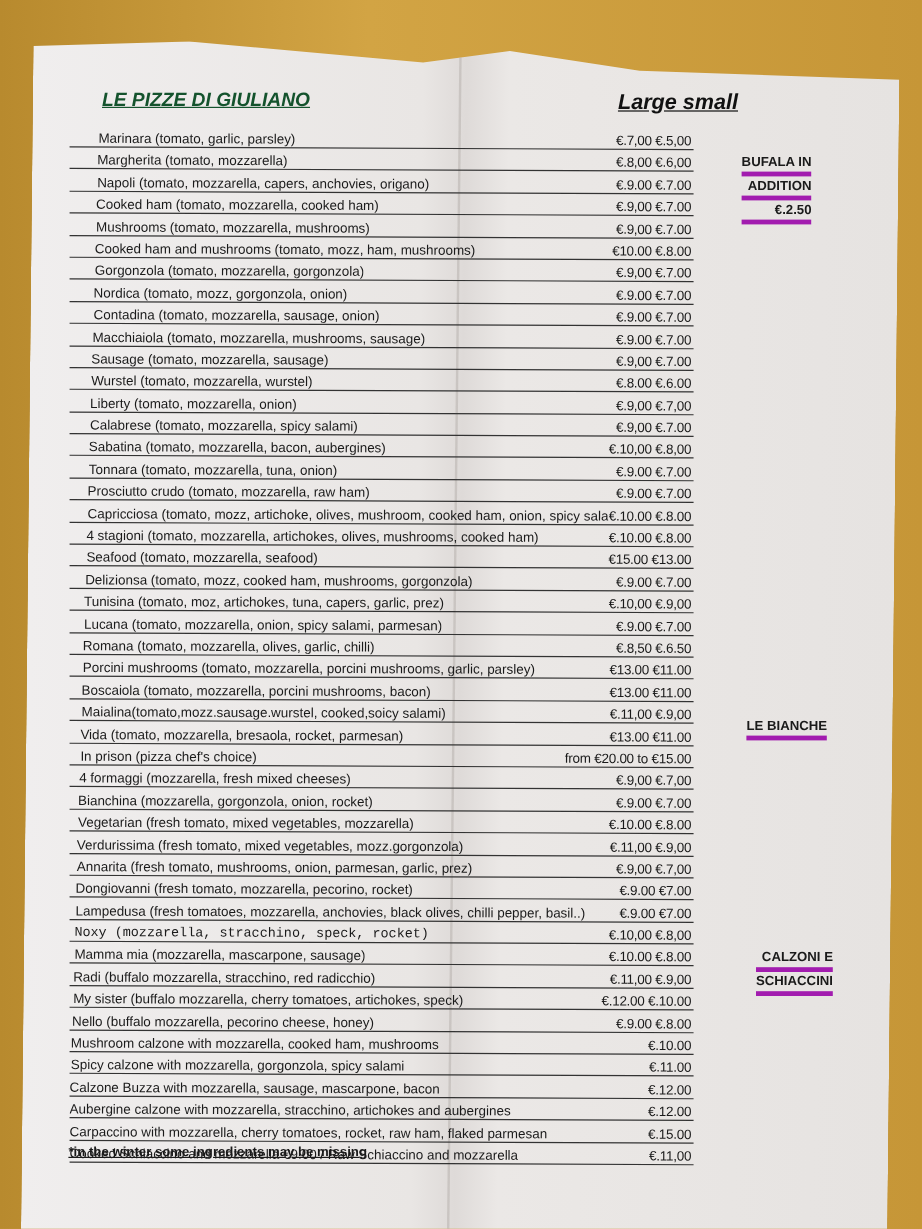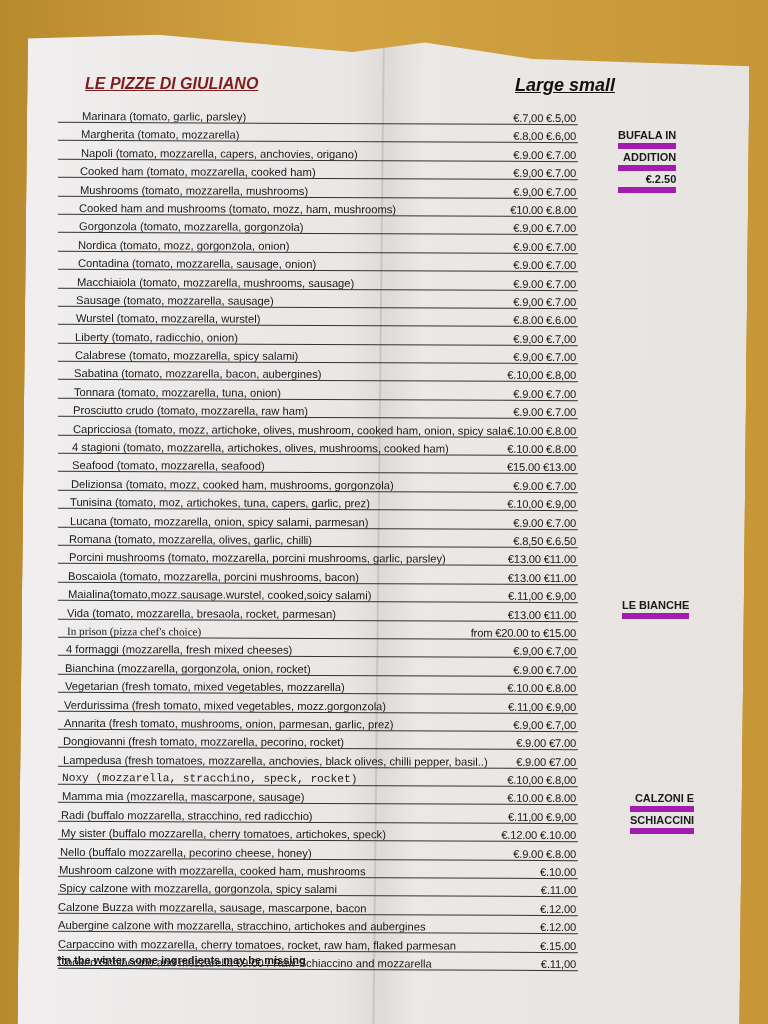--- a/index.html
+++ b/index.html
@@ -22,21 +22,21 @@
     }
     .fold {
       position: absolute; left: 355px; top: 0; width: 2px; height: 100%;
       background: rgba(160,155,150,0.35);
     }
     .header {
       position: absolute; left: 55px; top: 70px; width: 560px; height: 28px;
     }
     .title {
       position: absolute; left: 30px; top: 5px;
-      font-weight: bold; font-style: italic; font-size: 16px; color: #7f1d1d;
+      font-weight: bold; font-style: italic; font-size: 16px; color: #14532d;
       text-decoration: underline;
     }
     .size-header {
       position: absolute; right: 0; top: 5px;
       font-weight: bold; font-style: italic; font-size: 18px; color: #111;
       text-decoration: underline;
     }
     .menu {
       position: absolute; left: 58px; top: 106px; width: 520px;
     }
@@ -48,21 +48,21 @@
       display: flex; justify-content: space-between; align-items: flex-end;
       white-space: nowrap;
       transform: rotate(0.25deg);
     }
     .row .name { padding-left: 24px; overflow: hidden; }
     .row .price { padding-right: 2px; letter-spacing: -0.2px; }
     .side {
       position: absolute; font-weight: bold; font-size: 11px; color: #1a1a1a;
       text-align: right; white-space: nowrap;
     }
-    .side span { display: block; border-bottom: 6px solid #a21caf; line-height: 16px; }
+    .side span { display: block; border-bottom: 4px solid #a21caf; line-height: 16px; }
     .note {
       position: absolute; left: 57px; top: 954px;
       font-weight: bold; font-size: 11px; color: #1a1a1a; text-decoration: underline;
     }
   </style>
 </head>
 <body>
 
 <div class="paper">
   <div class="fold"></div>
@@ -116,21 +116,21 @@
     </div>
     <div class="row">
       <span class="name" style="padding-left: 18px; text-align: right;">Sausage (tomato, mozzarella, sausage)</span>
       <span class="price">€.9,00  €.7.00</span>
     </div>
     <div class="row">
       <span class="name" style="padding-left: 18px;">Wurstel (tomato, mozzarella, wurstel)</span>
       <span class="price">€.8.00  €.6.00</span>
     </div>
     <div class="row">
-      <span class="name" style="padding-left: 17px;">Liberty (tomato, radicchio, onion)</span>
+      <span class="name" style="padding-left: 17px;">Liberty (tomato, mozzarella, onion)</span>
       <span class="price">€.9,00  €.7,00</span>
     </div>
     <div class="row">
       <span class="name" style="padding-left: 17px;">Calabrese (tomato, mozzarella, spicy salami)</span>
       <span class="price">€.9,00  €.7.00</span>
     </div>
     <div class="row">
       <span class="name" style="padding-left: 16px;">Sabatina (tomato, mozzarella, bacon, aubergines)</span>
       <span class="price">€.10,00 €.8,00</span>
     </div>
@@ -180,21 +180,21 @@
     </div>
     <div class="row">
       <span class="name" style="padding-left: 10px;">Maialina(tomato,mozz.sausage.wurstel, cooked,soicy salami)</span>
       <span class="price">€.11,00 €.9,00</span>
     </div>
     <div class="row">
       <span class="name" style="padding-left: 9px;">Vida (tomato, mozzarella, bresaola, rocket, parmesan)</span>
       <span class="price">€13.00 €11.00</span>
     </div>
     <div class="row">
-      <span class="name" style="padding-left: 9px; font-family: Liberation Serif, serif;">In prison (pizza chef's choice)</span>
+      <span class="name" style="padding-left: 9px;">In prison (pizza chef's choice)</span>
       <span class="price">from €20.00 to €15.00</span>
     </div>
     <div class="row">
       <span class="name" style="padding-left: 8px;">4 formaggi (mozzarella, fresh mixed cheeses)</span>
       <span class="price">€.9,00  €.7,00</span>
     </div>
     <div class="row">
       <span class="name" style="padding-left: 7px;">Bianchina (mozzarella, gorgonzola, onion, rocket)</span>
       <span class="price">€.9.00  €.7.00</span>
     </div>

